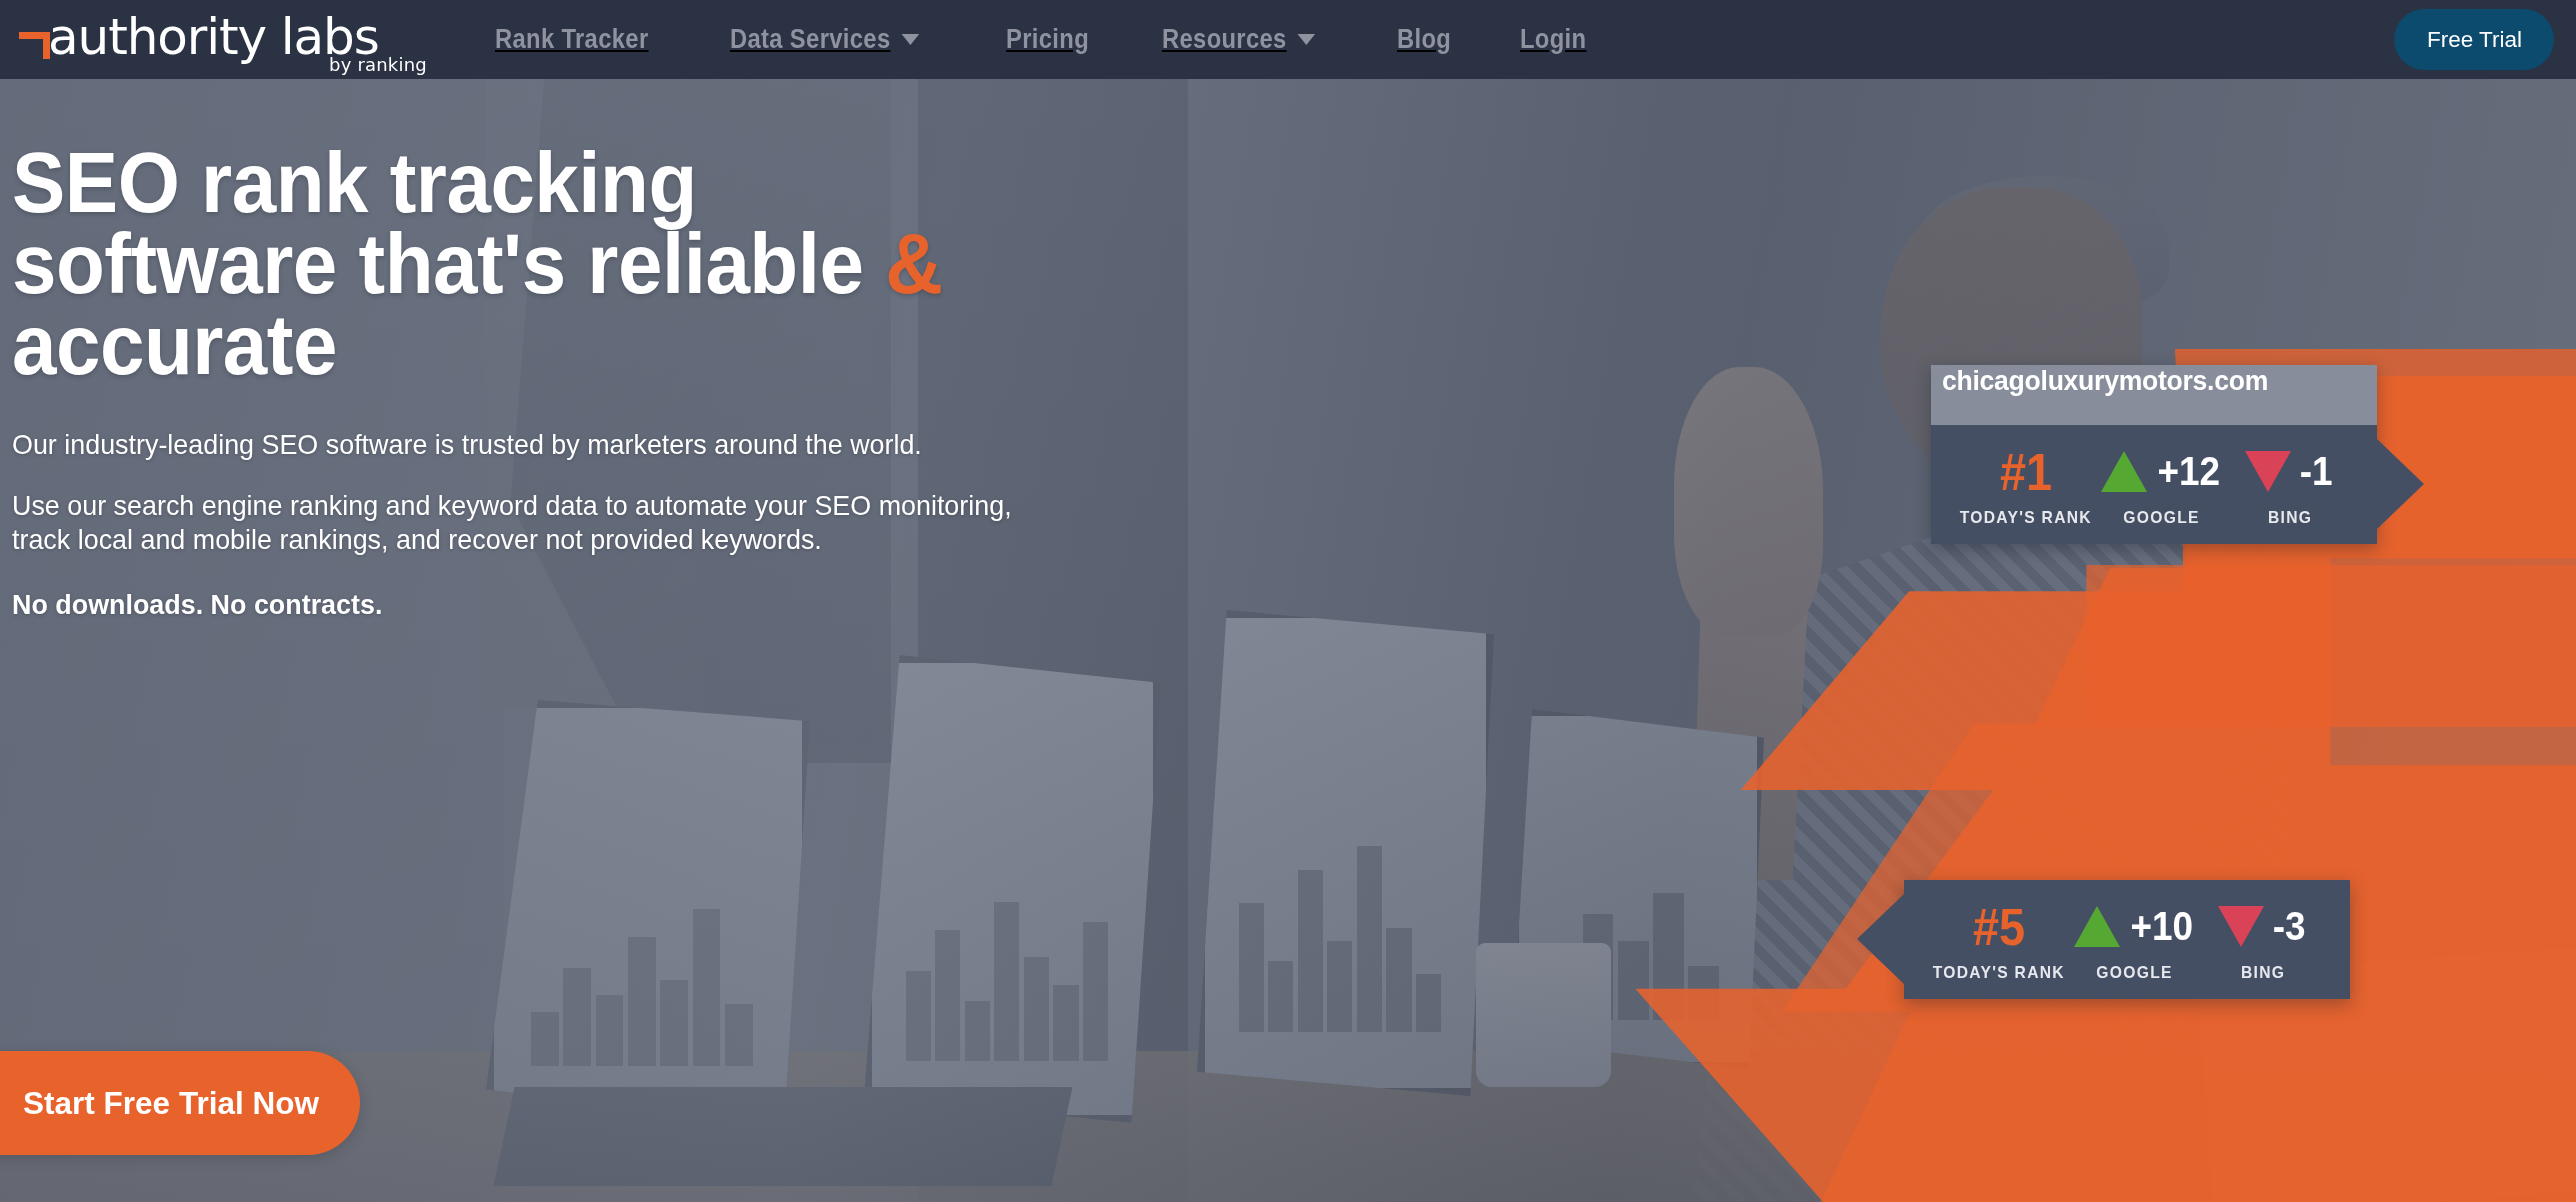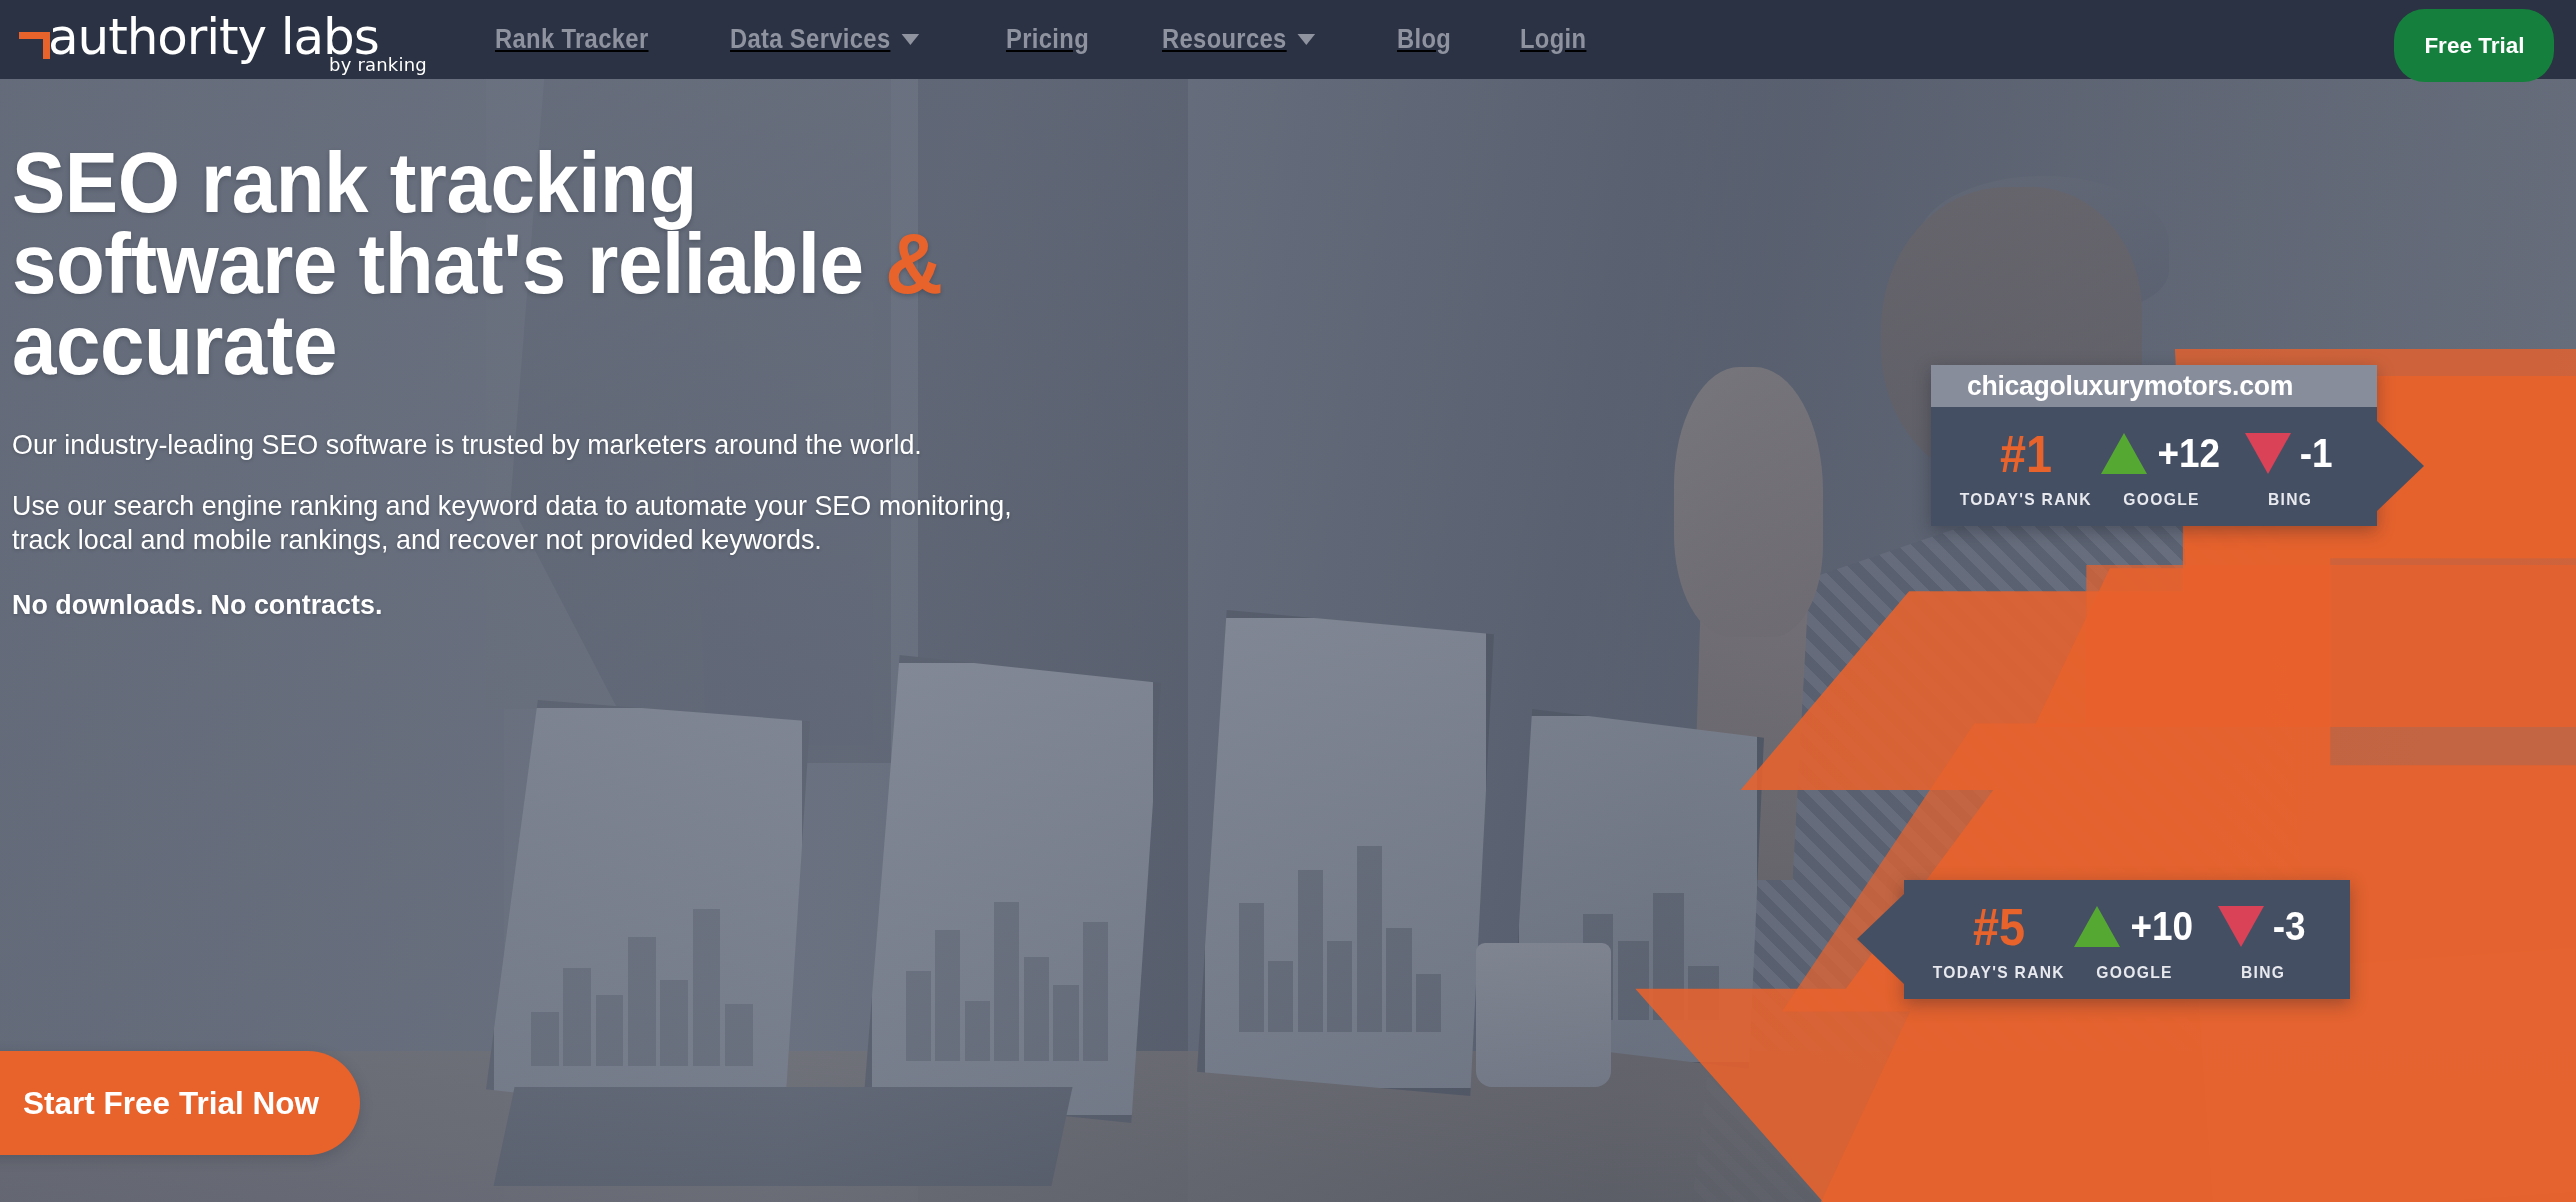--- a/index.html
+++ b/index.html
@@ -48,24 +48,24 @@
   .caret {
     display:inline-block; margin-left:12.6px;
     width:0; height:0;
     border-left:10px solid transparent;
     border-right:10px solid transparent;
     border-top:11.7px solid #8f93a0;
   }
 
   .free-trial {
     position:absolute; right:21.6px; top:9px;
-    width:160px; height:73px; border-radius:31px;
-    background:#15803d; color:#fff;
+    width:160px; height:61px; border-radius:31px;
+    background:#0c4a6e; color:#fff;
     display:flex; align-items:center; justify-content:center;
-    font-size:22.5px; font-weight:700; cursor:pointer;
+    font-size:22.5px; font-weight:400; cursor:pointer;
     font-family:"Liberation Sans", sans-serif;
   }
 
   
   .hero {
     position:absolute; top:79px; left:0; width:2576px; height:1123px;
     overflow:hidden; background:#5e6472;
   }
 
   
@@ -246,22 +246,22 @@
     padding-left:54px;
     font-size:31.5px; font-weight:700; cursor:pointer;
     font-family:"Liberation Sans", sans-serif;
     box-shadow:0 3.6px 12.6px rgba(30,35,48,.22);
   }
 
   
   .rank-card { position:absolute; z-index:40; width:446px;
                box-shadow:0 5.4px 16px rgba(25,30,42,.35); }
   .rc-head {
-    background:#878d9b; height:42px;
-    display:flex; align-items:center; padding-left:36px;
+    background:#878d9b; height:60px;
+    display:flex; padding-left:11px;
   }
   .rc-domain {
     color:#ffffff; font-size:28px; font-weight:700; letter-spacing:-0.3px;
     font-family:"Liberation Sans Narrow","Liberation Sans",sans-serif;
     transform:scaleX(.95); transform-origin:left center;
   }
   .rc-body {
     background:#454f63; height:119px; position:relative;
     display:flex; align-items:center; padding:0 23.4px;
   }

